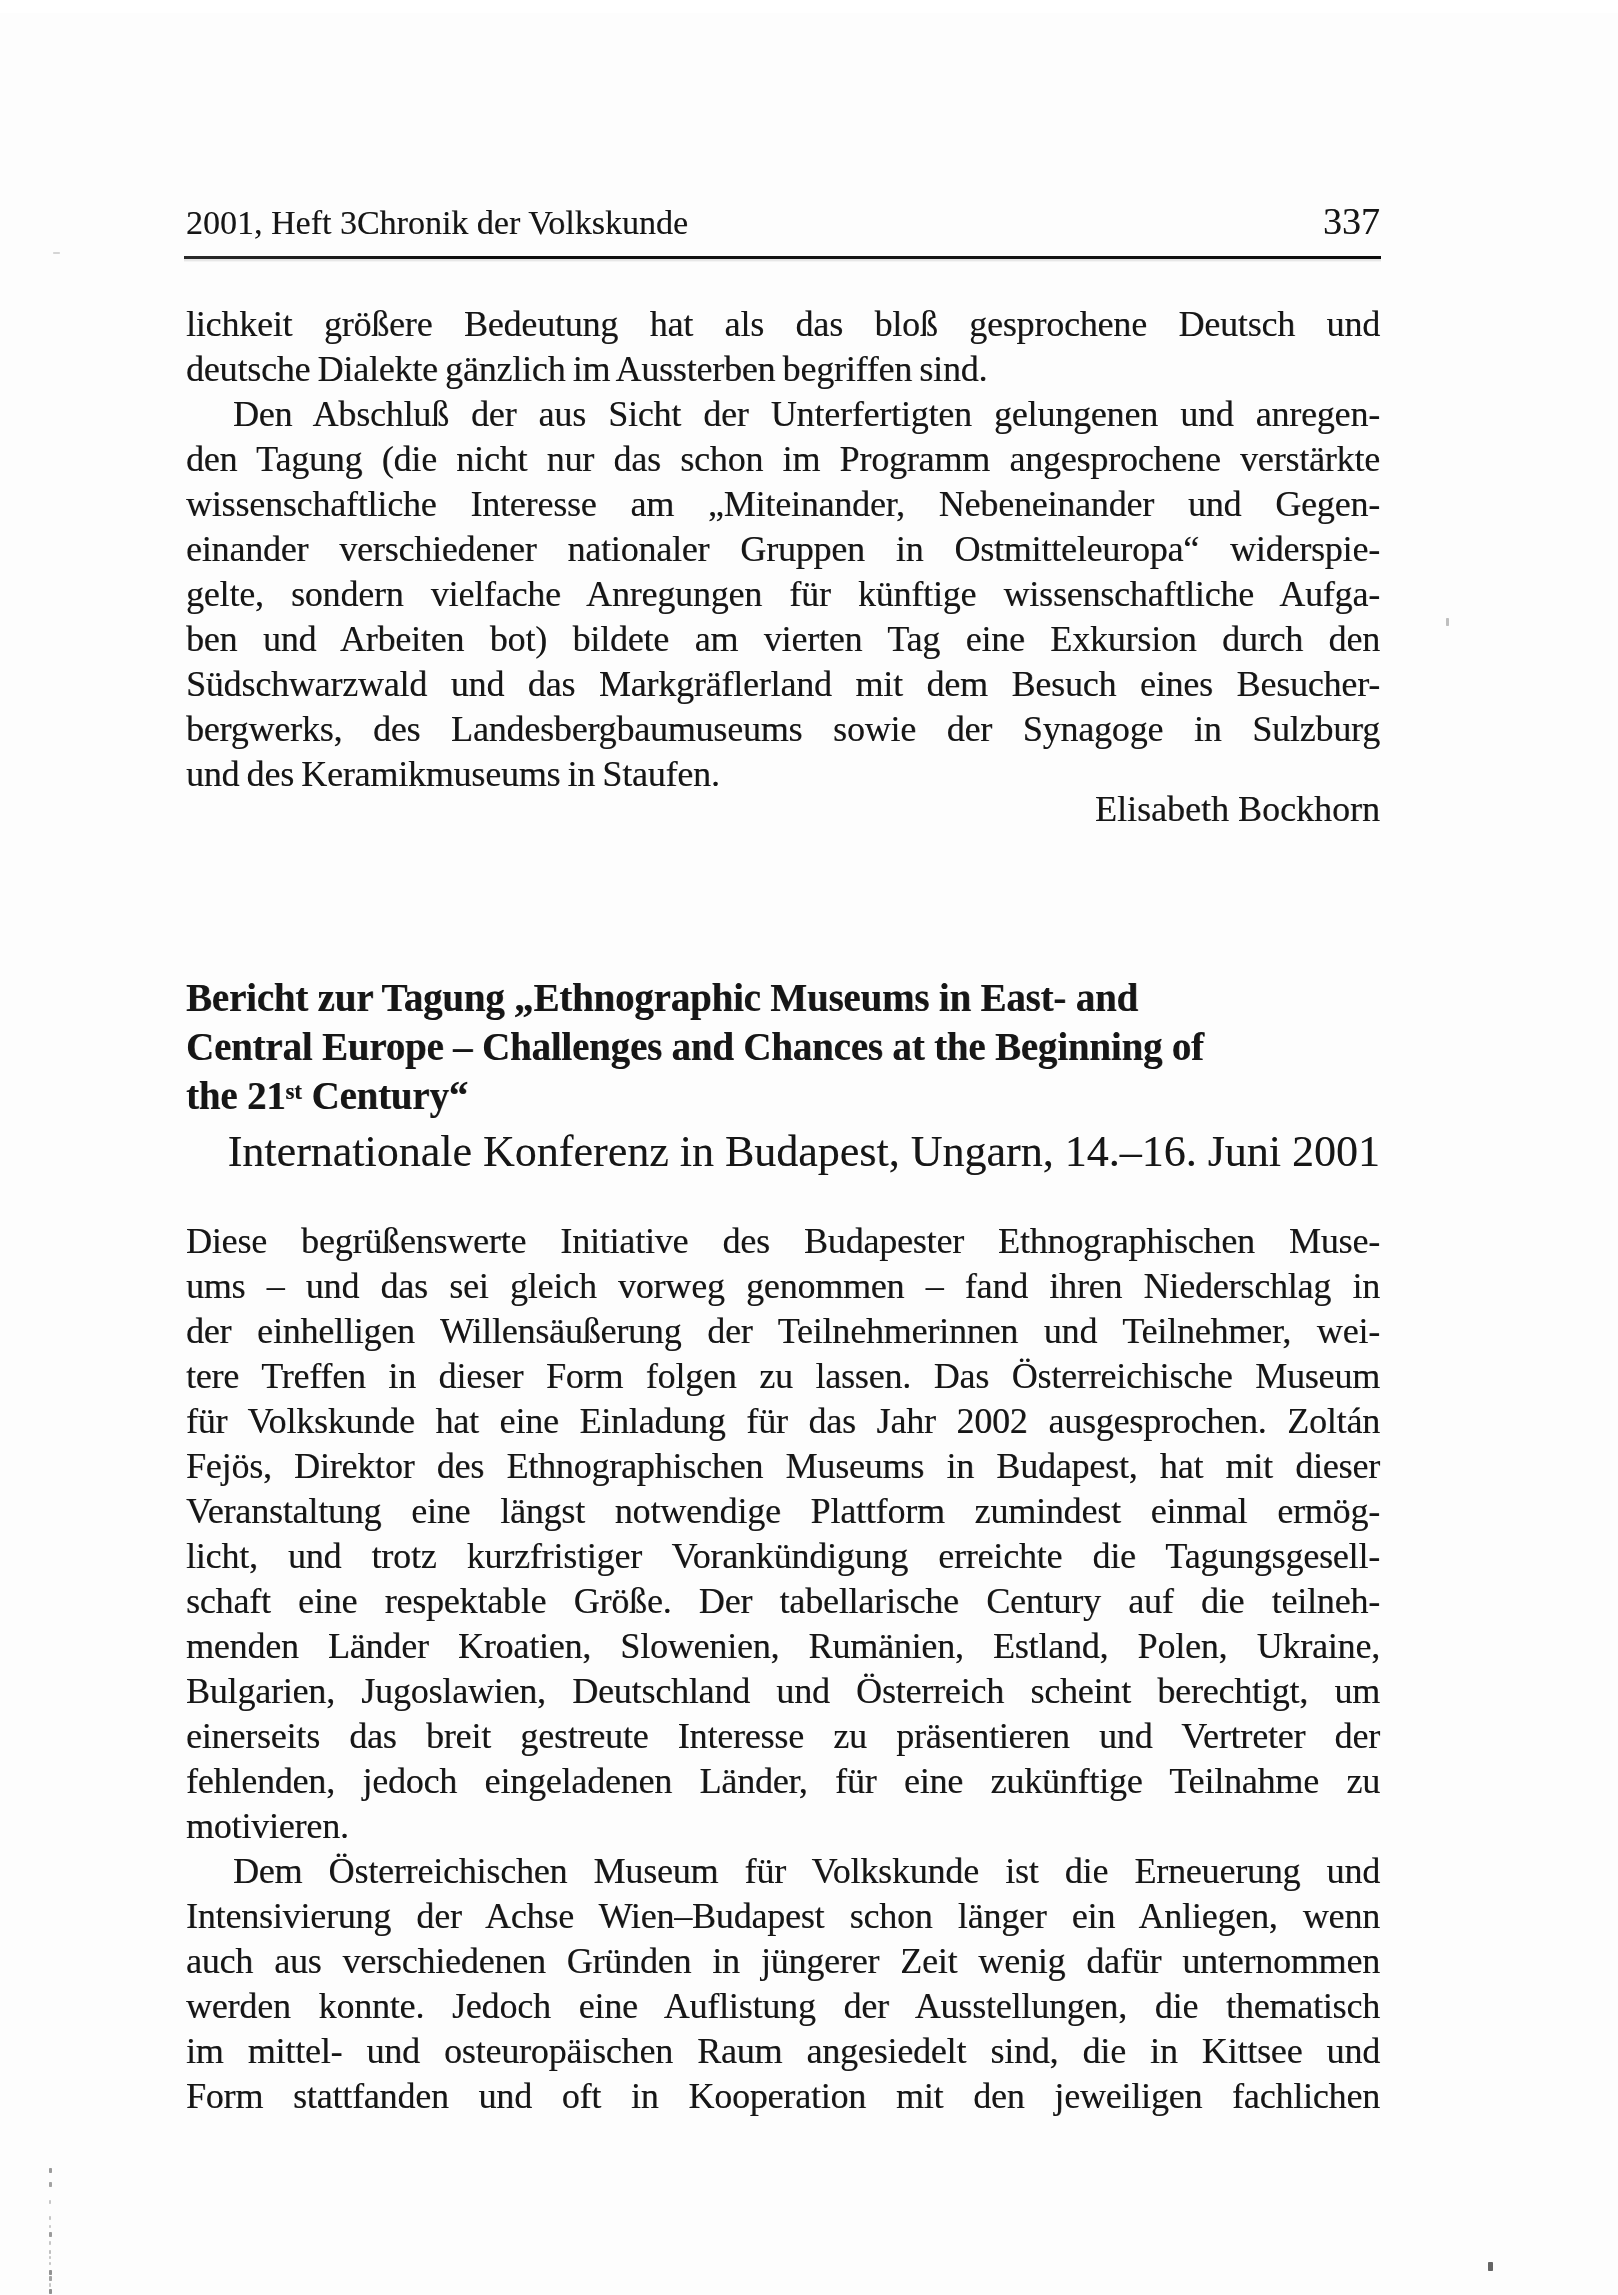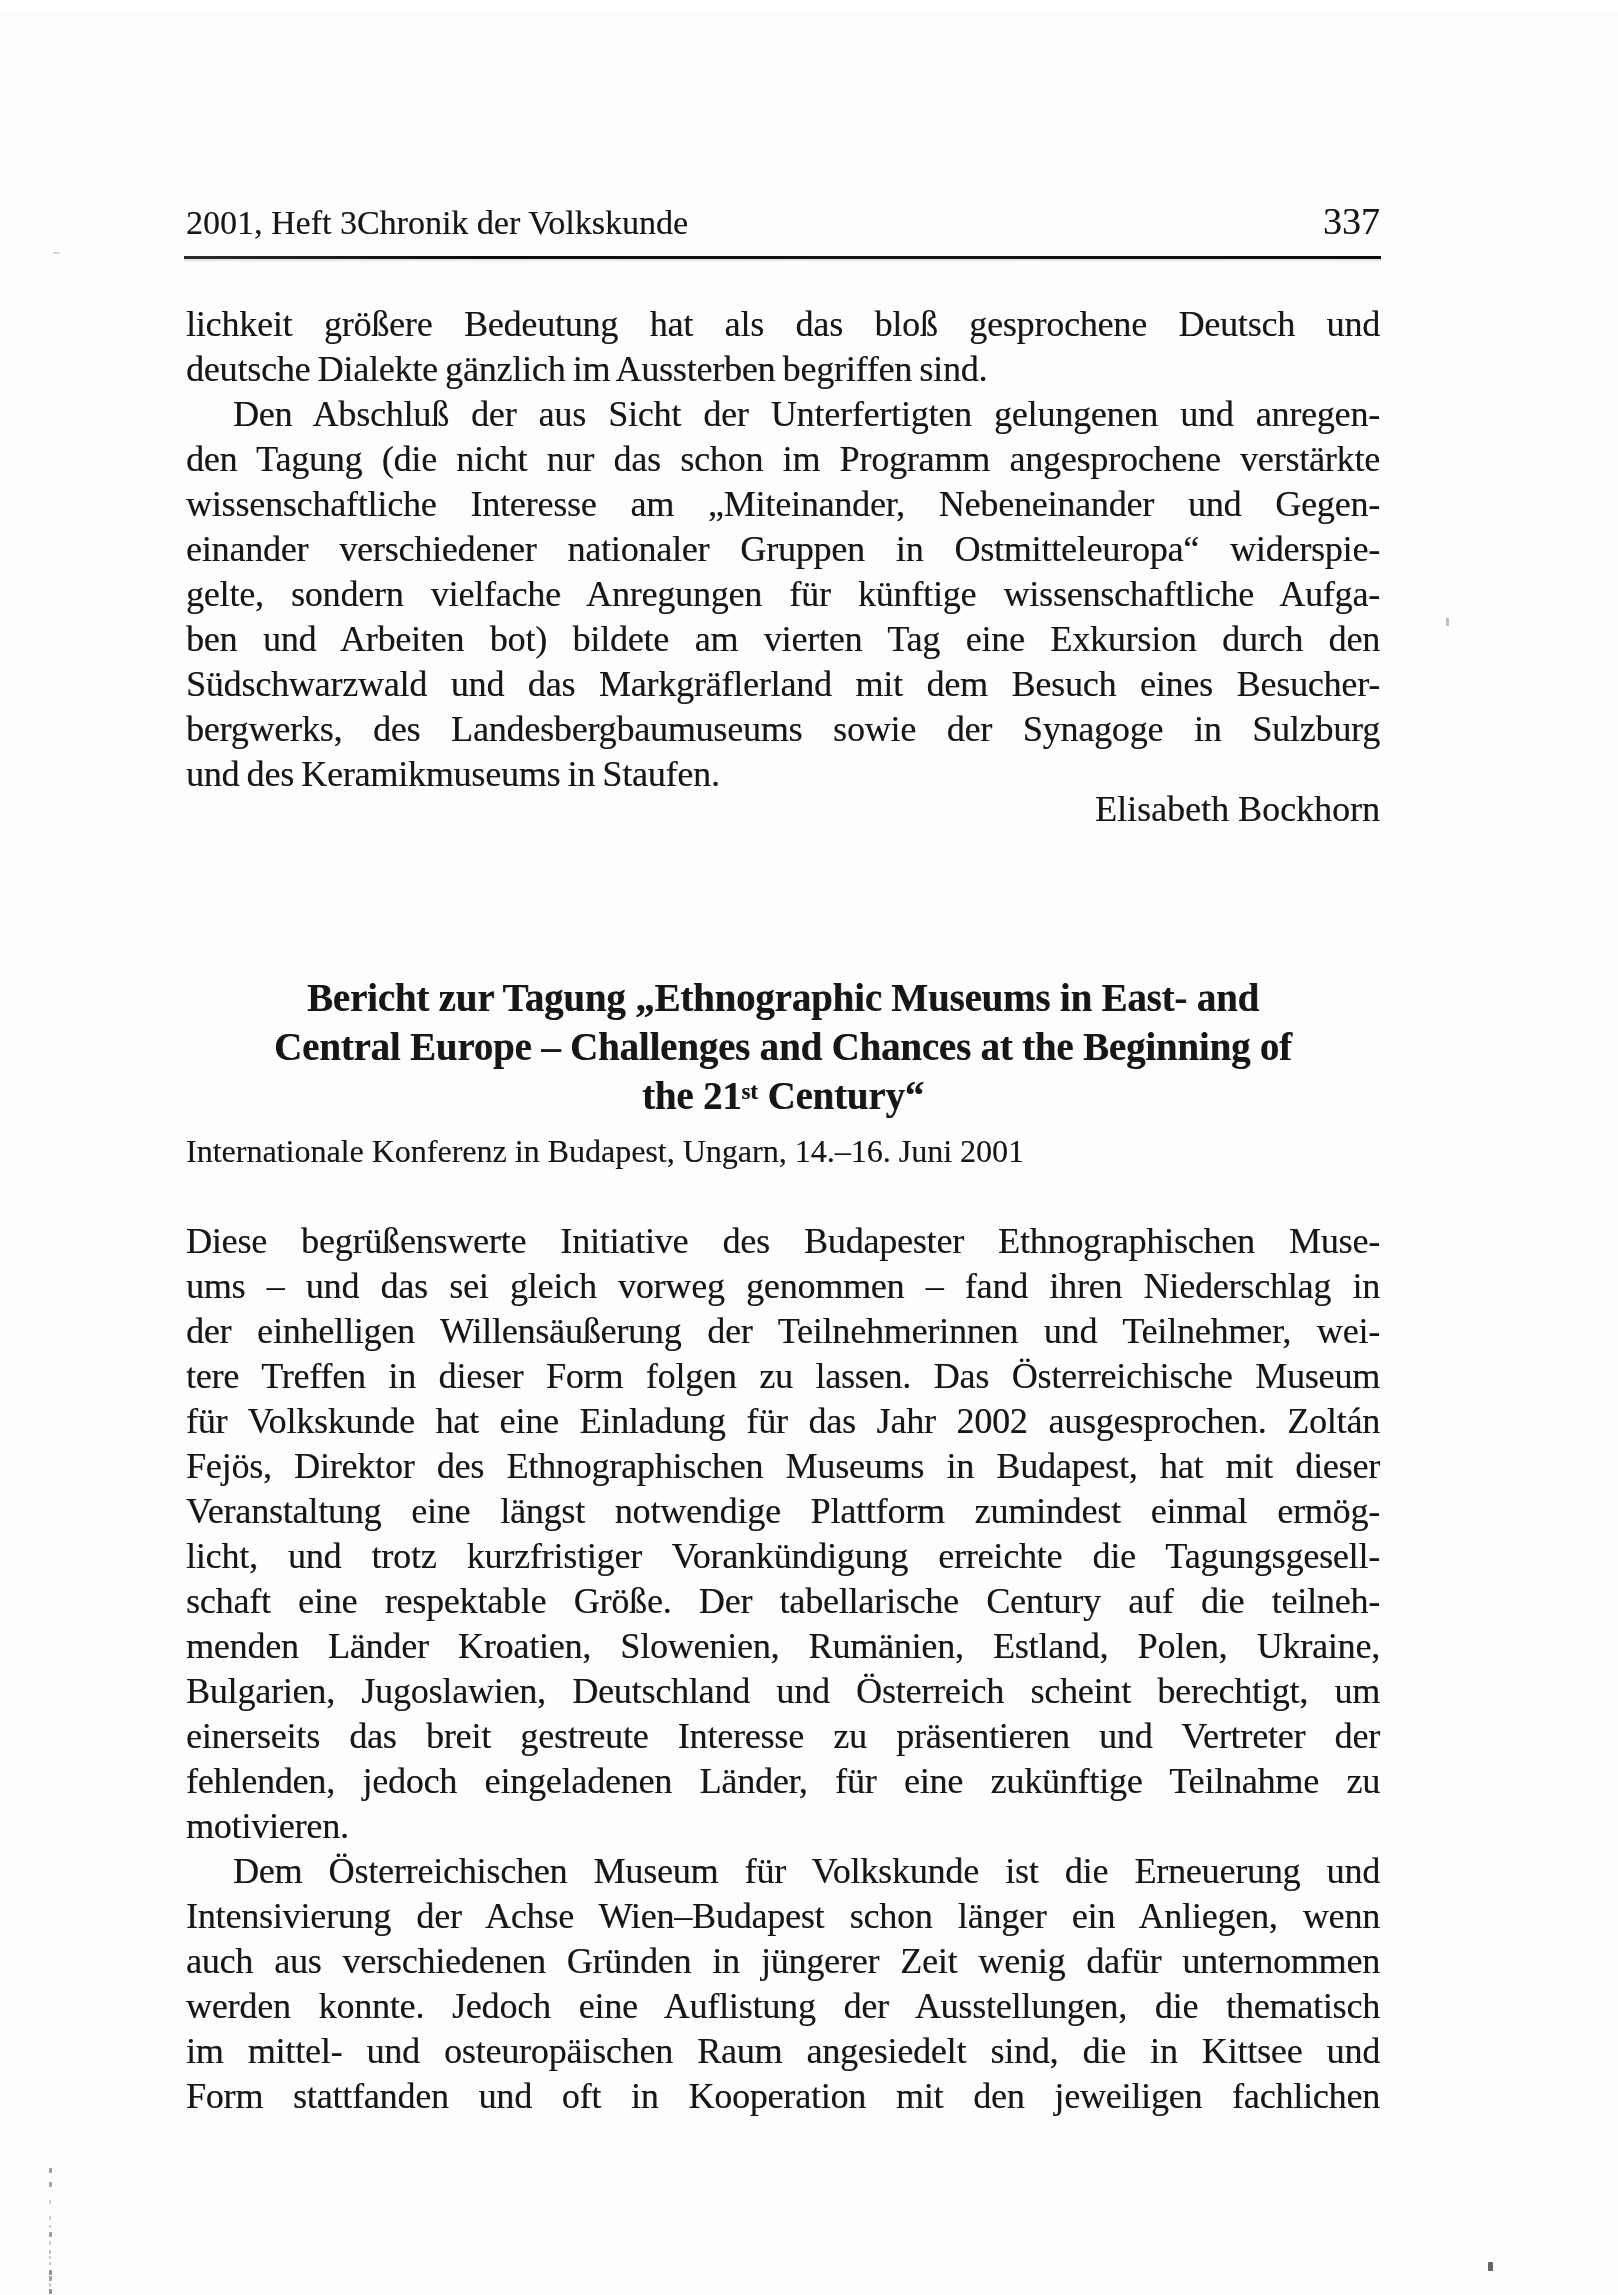--- a/index.html
+++ b/index.html
@@ -41,30 +41,30 @@
   .ln  { text-align: justify; text-align-last: justify; }
   .ln.last { text-align: left; text-align-last: left; }
   .para.indent .ln:first-child { text-indent: 47px; }
   .signature {
     position: absolute; left: 186px; top: 774px; width: 1194px;
     font-size: 36px; line-height: 45px; text-align: right;
     text-shadow: 0.4px 0.2px 0 rgba(22,22,22,0.5);
   }
   .title {
     position: absolute; left: 186px; top: 960px; width: 1194px;
-    text-align: center; font-weight: bold;
+    font-weight: bold;
     font-size: 39px; line-height: 49px; letter-spacing: -0.2px;
     text-shadow: 0.5px 0.3px 0 rgba(17,17,17,0.55);
   }
   .title .sup {
     font-size: 0.58em; position: relative; top: -0.45em; letter-spacing: 0;
   }
   .subtitle {
     position: absolute; left: 186px; top: 1116px; width: 1194px;
-    text-align: left; font-size: 32px; line-height: 45px;
+    text-align: right; font-size: 44px; line-height: 45px;
     text-shadow: 0.3px 0.2px 0 rgba(22,22,22,0.45);
   }
   .speck { position: absolute; background: #4a4a4a; border-radius: 0.8px; }
 </style>
 </head>
 <body>
 
 <div class="page">
 
   <div class="runhead">

